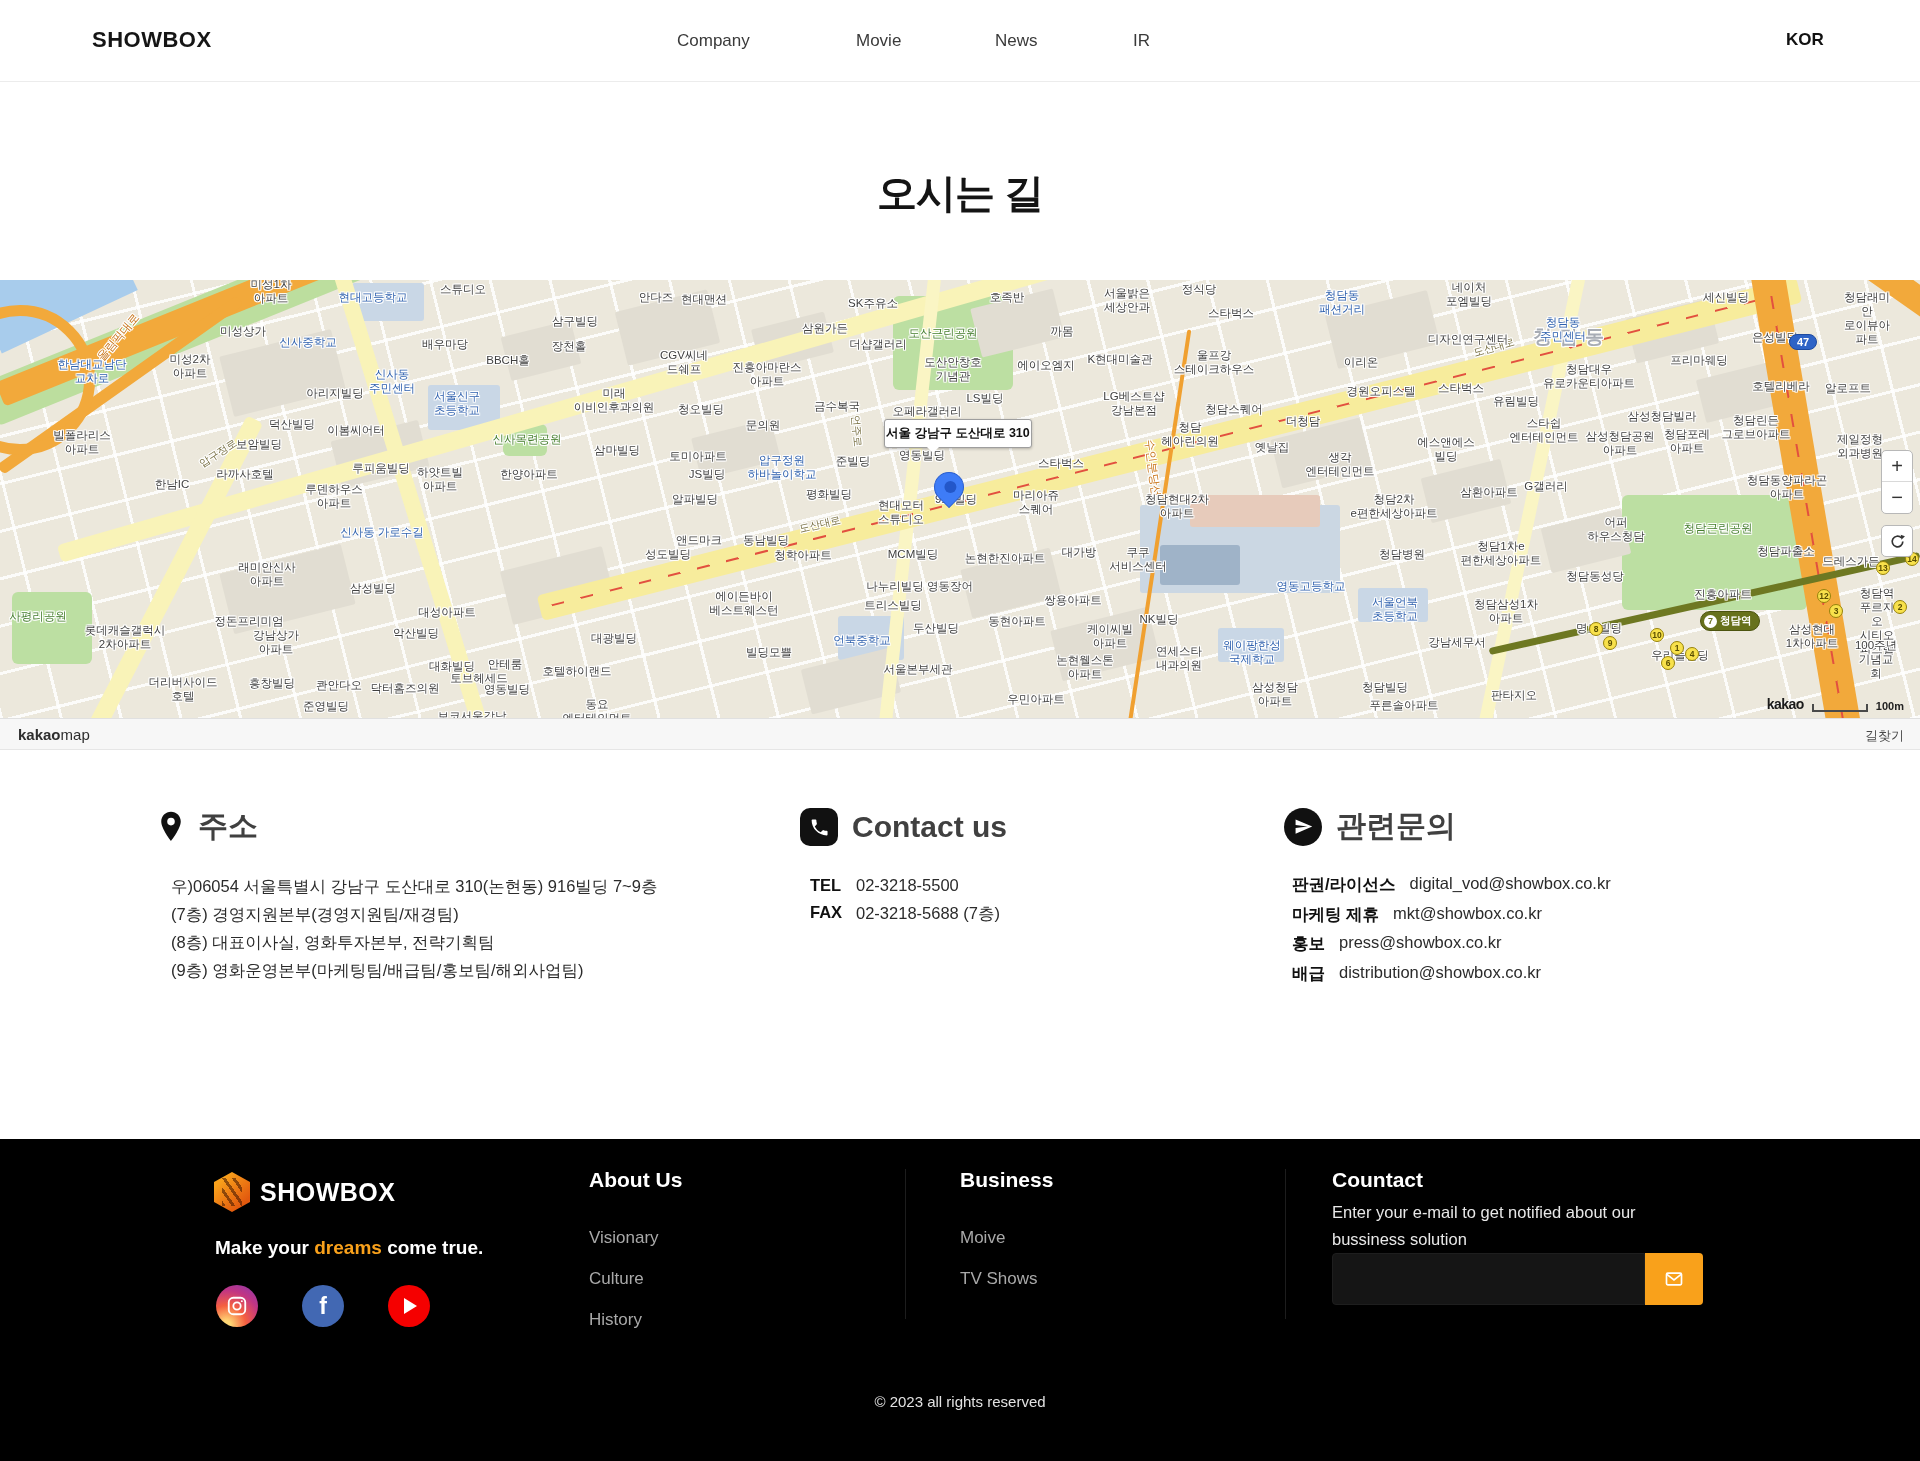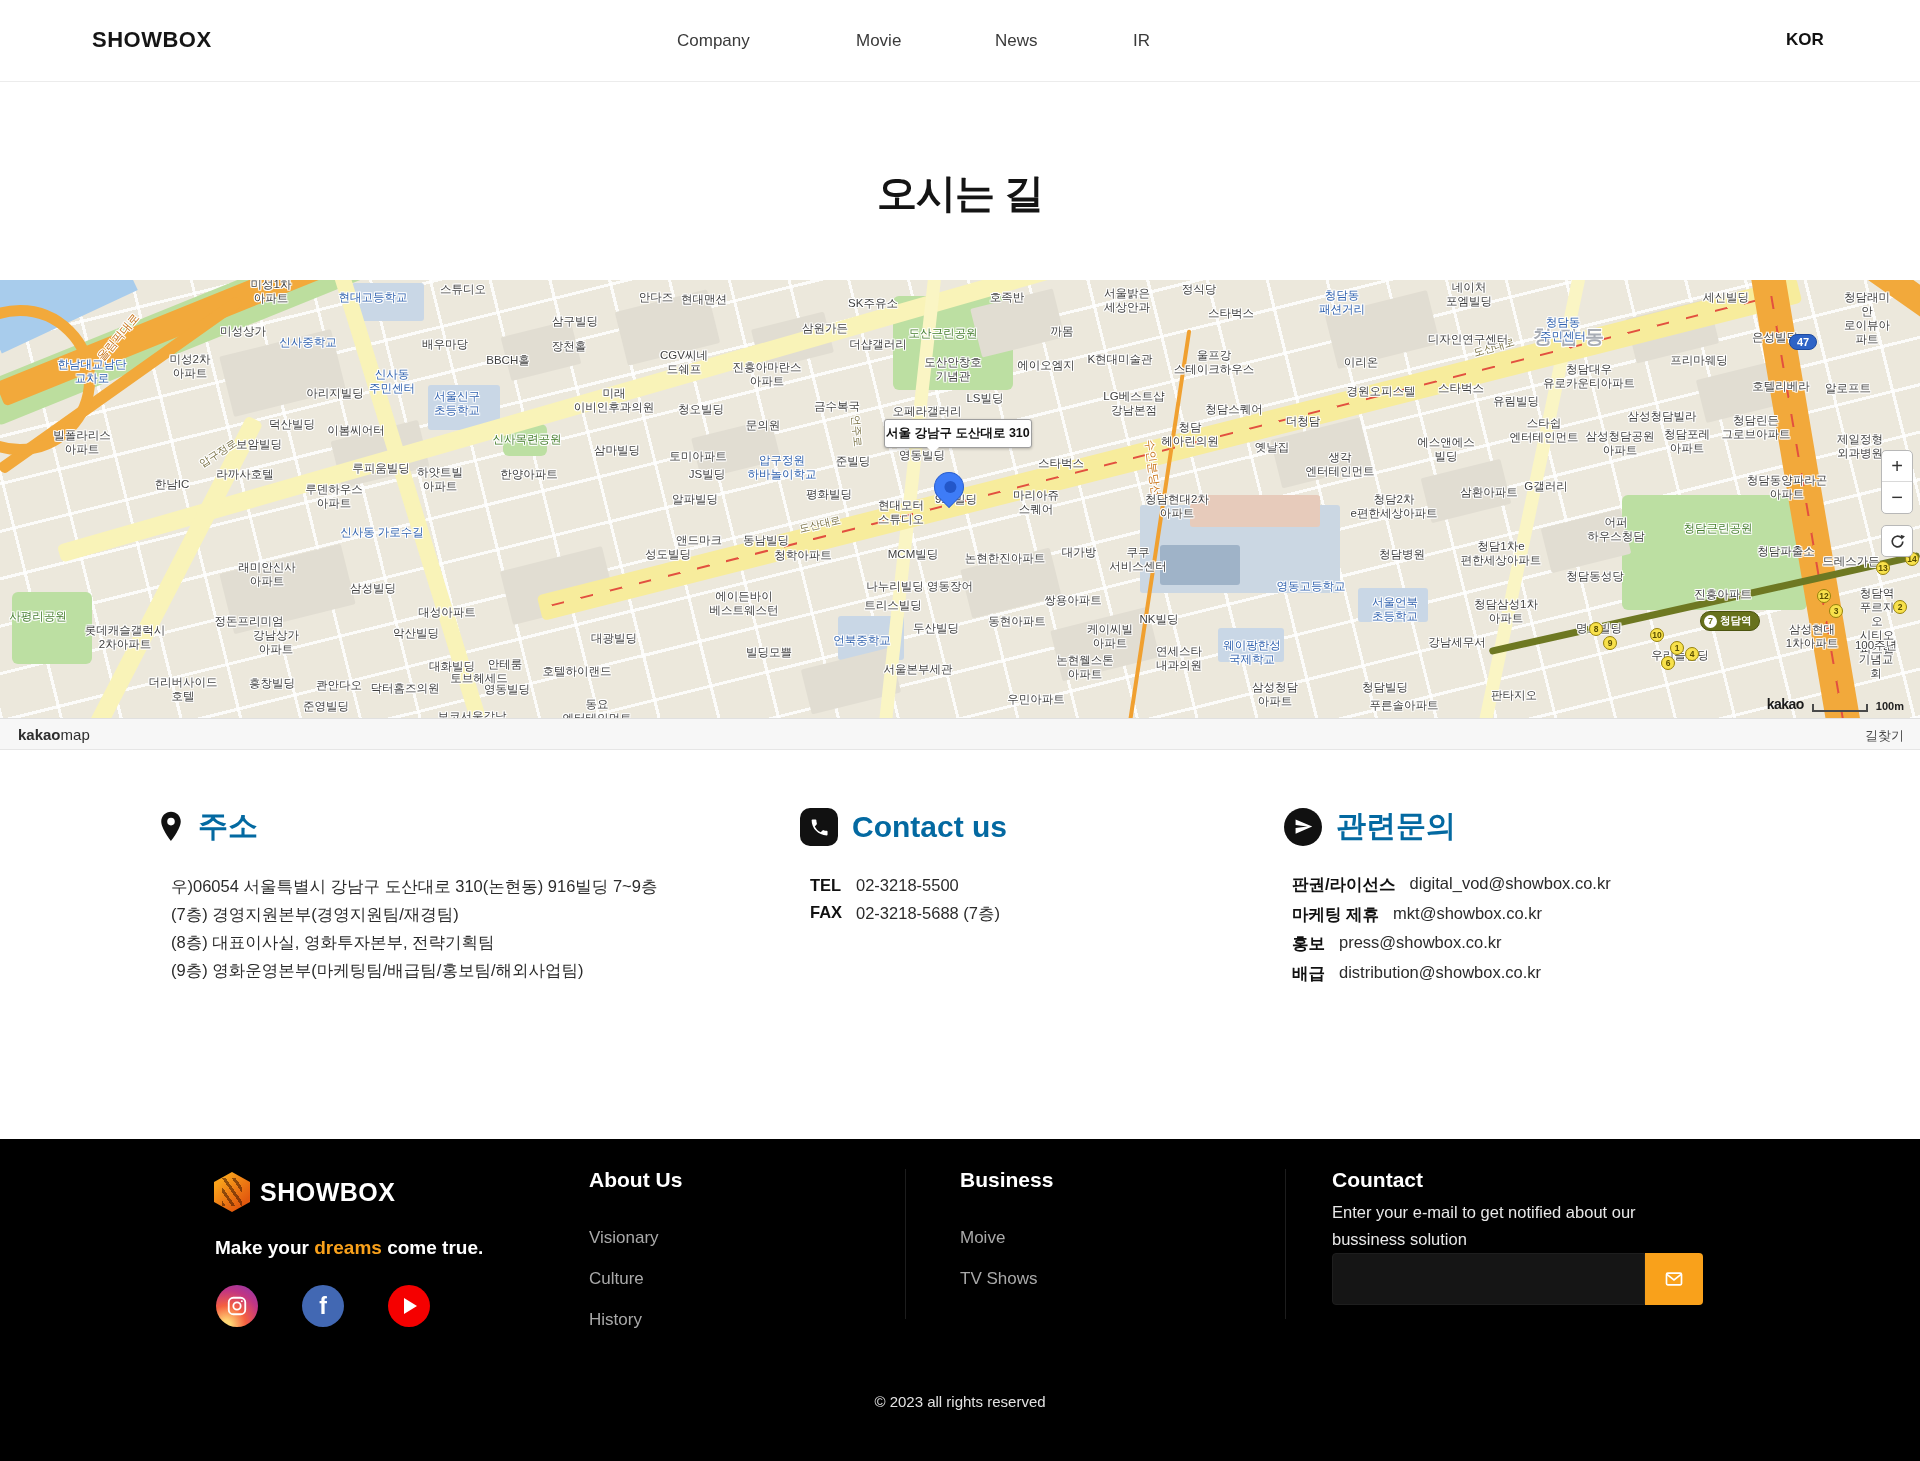--- a/index.html
+++ b/index.html
@@ -58,21 +58,21 @@
   .scale b{font-size:14px;color:#1B1B1B;letter-spacing:-.5px}
   .scale .bar{width:56px;height:8px;border:2px solid #4A4A4A;border-top:none}
   .scale span{font-size:11px;font-weight:700;color:#222}
   
   .mapbar{position:absolute;top:718px;left:0;width:1920px;height:32px;background:#F7F7F7;border-top:1px solid #E0E0E0;border-bottom:1px solid #E6E6E6;z-index:12}
   .mapbar .brand{position:absolute;left:18px;top:7px;font-size:15px;color:#2E2E2E;cursor:pointer}
   .mapbar .brand b{font-weight:800}
   .mapbar .dir{position:absolute;right:16px;top:8px;font-size:13px;color:#4A4A4A;cursor:pointer}
   
   .sec-head{position:absolute;display:flex;align-items:center;gap:14px}
-  .sec-head h2{font-size:30px;font-weight:700;color:#0369a1}
+  .sec-head h2{font-size:30px;font-weight:700;color:#404040}
   .sec-head.en h2{font-weight:600}
   .icon-pin svg{display:block}
   .icon-sq{width:38px;height:38px;background:#111;border-radius:10px;display:flex;align-items:center;justify-content:center}
   .icon-ci{width:38px;height:38px;background:#111;border-radius:50%;display:flex;align-items:center;justify-content:center}
   .addr-lines{position:absolute;left:171px;top:872px;font-size:16.5px;line-height:28px;color:#2B2B2B}
   .crows{position:absolute;left:810px;top:876px}
   .crow{display:flex;margin-bottom:8px;font-size:16.5px;color:#2B2B2B}
   .crow b{width:46px;font-weight:700;color:#111}
   .qrows{position:absolute;left:1292px;top:874px}
   .qrow{display:flex;gap:14px;margin-bottom:7.5px;font-size:16.5px;color:#2B2B2B}

